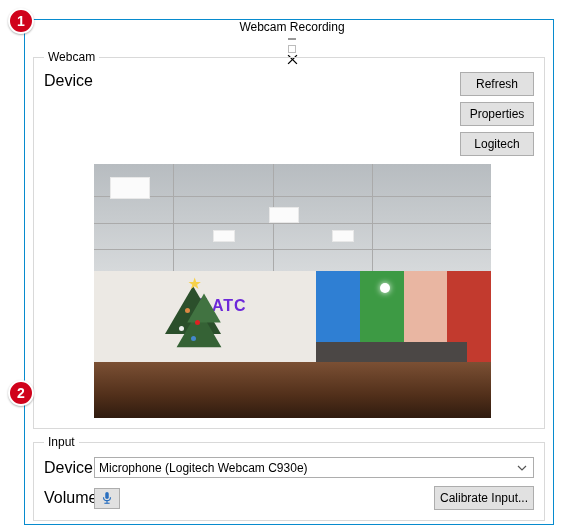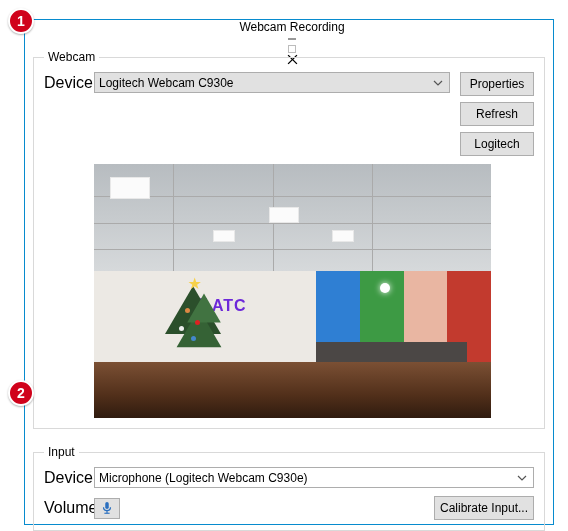--- a/index.html
+++ b/index.html
@@ -39,21 +39,21 @@
   }
   .winbtn.disabled { color: #b8b8b8; }
   .winbody {
     flex: 1;
     padding: 6px 8px 8px 8px;
     display: flex;
     flex-direction: column;
   }
   fieldset.group {
     border: 1px solid #d9d9d9;
-    margin: 0 0 16px 0;
+    margin: 0 0 6px 0;
     padding: 8px 10px 10px 10px;
     position: relative;
   }
   fieldset.group > legend {
     padding: 0 4px;
     font-size: 12px;
   }
   .row {
     display: flex;
     align-items: center;
@@ -193,32 +193,24 @@
   </div>
 
   <div class="winbody">
 
     <fieldset class="group" style="flex:1; display:flex; flex-direction:column;">
       <legend>Webcam</legend>
 
       <div class="webcam-row">
         <div class="webcam-left">
           <span class="label">Device</span>
-          <div class="select">
-            <span class="seltxt">Logitech Webcam C930e</span>
-            <span class="chev">
-              <svg class="chevron-svg" viewBox="0 0 10 10">
-                  <polyline points="1,3 5,7 9,3" fill="none" stroke="#555" stroke-width="1.2"></polyline>
-                </svg>
-            </span>
-          </div>
         </div>
         <div class="webcam-btns">
+          <div class="btn">Refresh</div>
           <div class="btn">Properties</div>
-          <div class="btn">Refresh</div>
           <div class="btn">Logitech</div>
         </div>
       </div>
 
       <div class="preview">
         <div class="ceiling">
           <div class="ceil-line" style="top:30%;"></div>
           <div class="ceil-line" style="top:55%;"></div>
           <div class="ceil-line" style="top:80%;"></div>
           <div style="position:absolute;top:0;bottom:0;left:20%;width:1px;background:#aaa;"></div>

